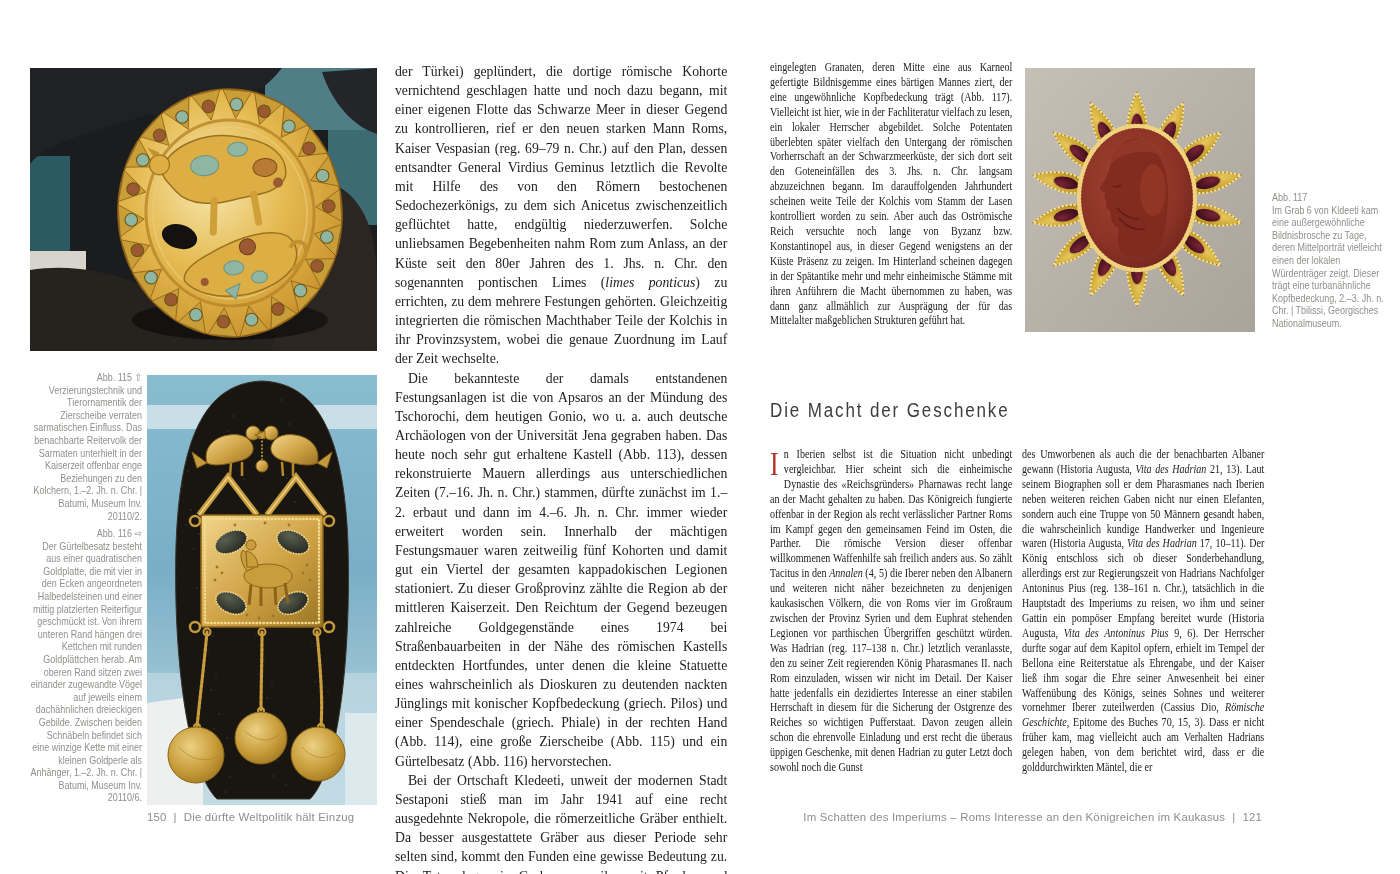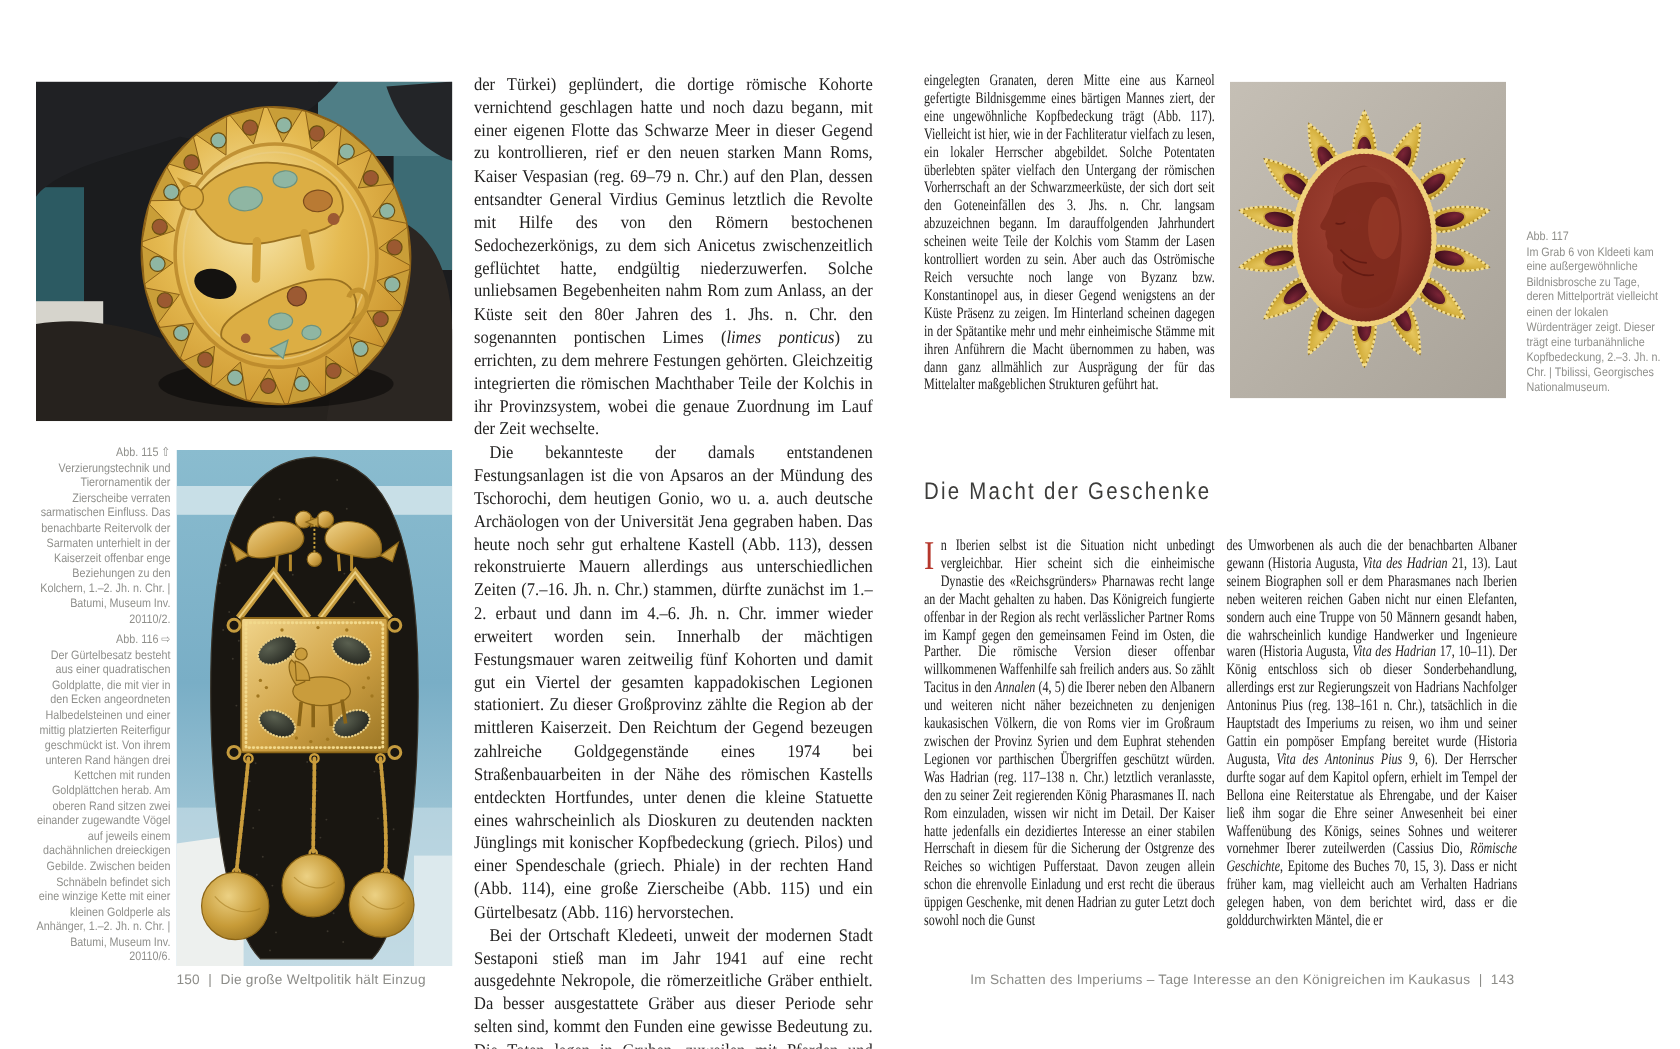--- a/index.html
+++ b/index.html
@@ -360,21 +360,21 @@
   </svg>
 </div>
 
 <div class="abs lp-body">
   <p><span>der Türkei) geplündert, die dortige römische Kohorte vernichtend geschlagen hatte und noch dazu begann, mit einer eigenen Flotte das Schwarze Meer in dieser Gegend zu kontrollieren, rief er den neuen starken Mann Roms, Kaiser Vespasian (reg. 69–79 n. Chr.) auf den Plan, dessen entsandter General Virdius Geminus letztlich die Revolte mit Hilfe des von den Römern bestochenen Sedochezerkönigs, zu dem sich Anicetus zwischenzeitlich geflüchtet hatte, endgültig niederzuwerfen. Solche unliebsamen Begebenheiten nahm Rom zum Anlass, an der Küste seit den 80er Jahren des 1. Jhs. n. Chr. den sogenannten pontischen Limes (</span><i>limes ponticus</i><span>) zu errichten, zu dem mehrere Festungen gehörten. Gleichzeitig integrierten die römischen Machthaber Teile der Kolchis in ihr Provinzsystem, wobei die genaue Zuordnung im Lauf der Zeit wechselte.</span></p>
   <p class="indent"><span>Die bekannteste der damals entstandenen Festungsanlagen ist die von Apsaros an der Mündung des Tschorochi, dem heutigen Gonio, wo u. a. auch deutsche Archäologen von der Universität Jena gegraben haben. Das heute noch sehr gut erhaltene Kastell (Abb. 113), dessen rekonstruierte Mauern allerdings aus unterschiedlichen Zeiten (7.–16. Jh. n. Chr.) stammen, dürfte zunächst im 1.–2. erbaut und dann im 4.–6. Jh. n. Chr. immer wieder erweitert worden sein. Innerhalb der mächtigen Festungsmauer waren zeitweilig fünf Kohorten und damit gut ein Viertel der gesamten kappadokischen Legionen stationiert. Zu dieser Großprovinz zählte die Region ab der mittleren Kaiserzeit. Den Reichtum der Gegend bezeugen zahlreiche Goldgegenstände eines 1974 bei Straßenbauarbeiten in der Nähe des römischen Kastells entdeckten Hortfundes, unter denen die kleine Statuette eines wahrscheinlich als Dioskuren zu deutenden nackten Jünglings mit konischer Kopfbedeckung (griech. Pilos) und einer Spendeschale (griech. Phiale) in der rechten Hand (Abb. 114), eine große Zierscheibe (Abb. 115) und ein Gürtelbesatz (Abb. 116) hervorstechen.</span></p>
   <p class="indent"><span>Bei der Ortschaft Kledeeti, unweit der modernen Stadt Sestaponi stieß man im Jahr 1941 auf eine recht ausgedehnte Nekropole, die römerzeitliche Gräber enthielt. Da besser ausgestattete Gräber aus dieser Periode sehr selten sind, kommt den Funden eine gewisse Bedeutung zu. Die Toten lagen in Gruben, zuweilen mit Pferden und Hunden. Die Grabbeigaben bestanden in der Regel aus einheimischen Keramikwaren, aber auch aus zahlreichen importierten römischen Glas-, Bronze- und Silbergefäßen sowie Münzen. In einem Grab entdeckten die Ausgräber eine wertvolle strahlenförmige Agraffe aus Gold mit</span></p>
 </div>
 
 <div class="abs footer" style="left:147px;">
-  <span>150</span><span class="sep">|</span><span>Die große Weltpolitik hält Einzug</span>
+  <span>150</span><span class="sep">|</span><span>Die dürfte Weltpolitik hält Einzug</span>
 </div>
 
 <div class="abs rp-body" style="left:770px;top:60px;">
   <p><span>eingelegten Granaten, deren Mitte eine aus Karneol gefertigte Bildnisgemme eines bärtigen Mannes ziert, der eine ungewöhnliche Kopfbedeckung trägt (Abb. 117). Vielleicht ist hier, wie in der Fachliteratur vielfach zu lesen, ein lokaler Herrscher abgebildet. Solche Potentaten überlebten später vielfach den Untergang der römischen Vorherrschaft an der Schwarzmeerküste, der sich dort seit den Goteneinfällen des 3. Jhs. n. Chr. langsam abzuzeichnen begann. Im darauffolgenden Jahrhundert scheinen weite Teile der Kolchis vom Stamm der Lasen kontrolliert worden zu sein. Aber auch das Oströmische Reich versuchte noch lange von Byzanz bzw. Konstantinopel aus, in dieser Gegend wenigstens an der Küste Präsenz zu zeigen. Im Hinterland scheinen dagegen in der Spätantike mehr und mehr einheimische Stämme mit ihren Anführern die Macht übernommen zu haben, was dann ganz allmählich zur Ausprägung der für das Mittelalter maßgeblichen Strukturen geführt hat.</span></p>
 </div>
 
 <div class="photo" style="left:1025px;top:68px;width:230px;height:264px;">
   <svg width="230" height="264" viewBox="0 0 230 264">
     <defs>
       <linearGradient id="bgC" x1="0" y1="0" x2="1" y2="1">
@@ -493,14 +493,14 @@
 
 <div class="abs rp-body" style="left:770px;top:447px;">
   <p><span class="dropcap">I</span><span><span>n Iberien selbst ist die Situation nicht unbedingt vergleichbar. Hier scheint sich die einheimische Dynastie des «Reichsgründers» Pharnawas recht lange an der Macht gehalten zu haben. Das Königreich fungierte offenbar in der Region als recht verlässlicher Partner Roms im Kampf gegen den gemeinsamen Feind im Osten, die Parther. Die römische Version dieser offenbar willkommenen Waffenhilfe sah freilich anders aus. So zählt Tacitus in den </span><i>Annalen</i><span> (4, 5) die Iberer neben den Albanern und weiteren nicht näher bezeichneten zu denjenigen kaukasischen Völkern, die von Roms vier im Großraum zwischen der Provinz Syrien und dem Euphrat stehenden Legionen vor parthischen Übergriffen geschützt würden. Was Hadrian (reg. 117–138 n. Chr.) letztlich veranlasste, den zu seiner Zeit regierenden König Pharasmanes II. nach Rom einzuladen, wissen wir nicht im Detail. Der Kaiser hatte jedenfalls ein dezidiertes Interesse an einer stabilen Herrschaft in diesem für die Sicherung der Ostgrenze des Reiches so wichtigen Pufferstaat. Davon zeugen allein schon die ehrenvolle Einladung und erst recht die überaus üppigen Geschenke, mit denen Hadrian zu guter Letzt doch sowohl noch die Gunst</span></span></p>
 </div>
 
 <div class="abs rp-body" style="left:1022px;top:447px;">
   <p><span>des Umworbenen als auch die der benachbarten Albaner gewann (Historia Augusta, </span><i>Vita des Hadrian</i><span> 21, 13). Laut seinem Biographen soll er dem Pharasmanes nach Iberien neben weiteren reichen Gaben nicht nur einen Elefanten, sondern auch eine Truppe von 50 Männern gesandt haben, die wahrscheinlich kundige Handwerker und Ingenieure waren (Historia Augusta, </span><i>Vita des Hadrian</i><span> 17, 10–11). Der König entschloss sich ob dieser Sonderbehandlung, allerdings erst zur Regierungszeit von Hadrians Nachfolger Antoninus Pius (reg. 138–161 n. Chr.), tatsächlich in die Hauptstadt des Imperiums zu reisen, wo ihm und seiner Gattin ein pompöser Empfang bereitet wurde (Historia Augusta, </span><i>Vita des Antoninus Pius</i><span> 9, 6). Der Herrscher durfte sogar auf dem Kapitol opfern, erhielt im Tempel der Bellona eine Reiterstatue als Ehrengabe, und der Kaiser ließ ihm sogar die Ehre seiner Anwesenheit bei einer Waffenübung des Königs, seines Sohnes und weiterer vornehmer Iberer zuteilwerden (Cassius Dio, </span><i>Römische Geschichte</i><span>, Epitome des Buches 70, 15, 3). Dass er nicht früher kam, mag vielleicht auch am Verhalten Hadrians gelegen haben, von dem berichtet wird, dass er die golddurchwirkten Mäntel, die er</span></p>
 </div>
 
 <div class="abs footer" style="left:770px;width:492px;text-align:right;">
-  <span>Im Schatten des Imperiums – Tage Interesse an den Königreichen im Kaukasus</span><span class="sep">|</span><span>143</span>
+  <span>Im Schatten des Imperiums – Roms Interesse an den Königreichen im Kaukasus</span><span class="sep">|</span><span>121</span>
 </div>
 
 </body></html>

